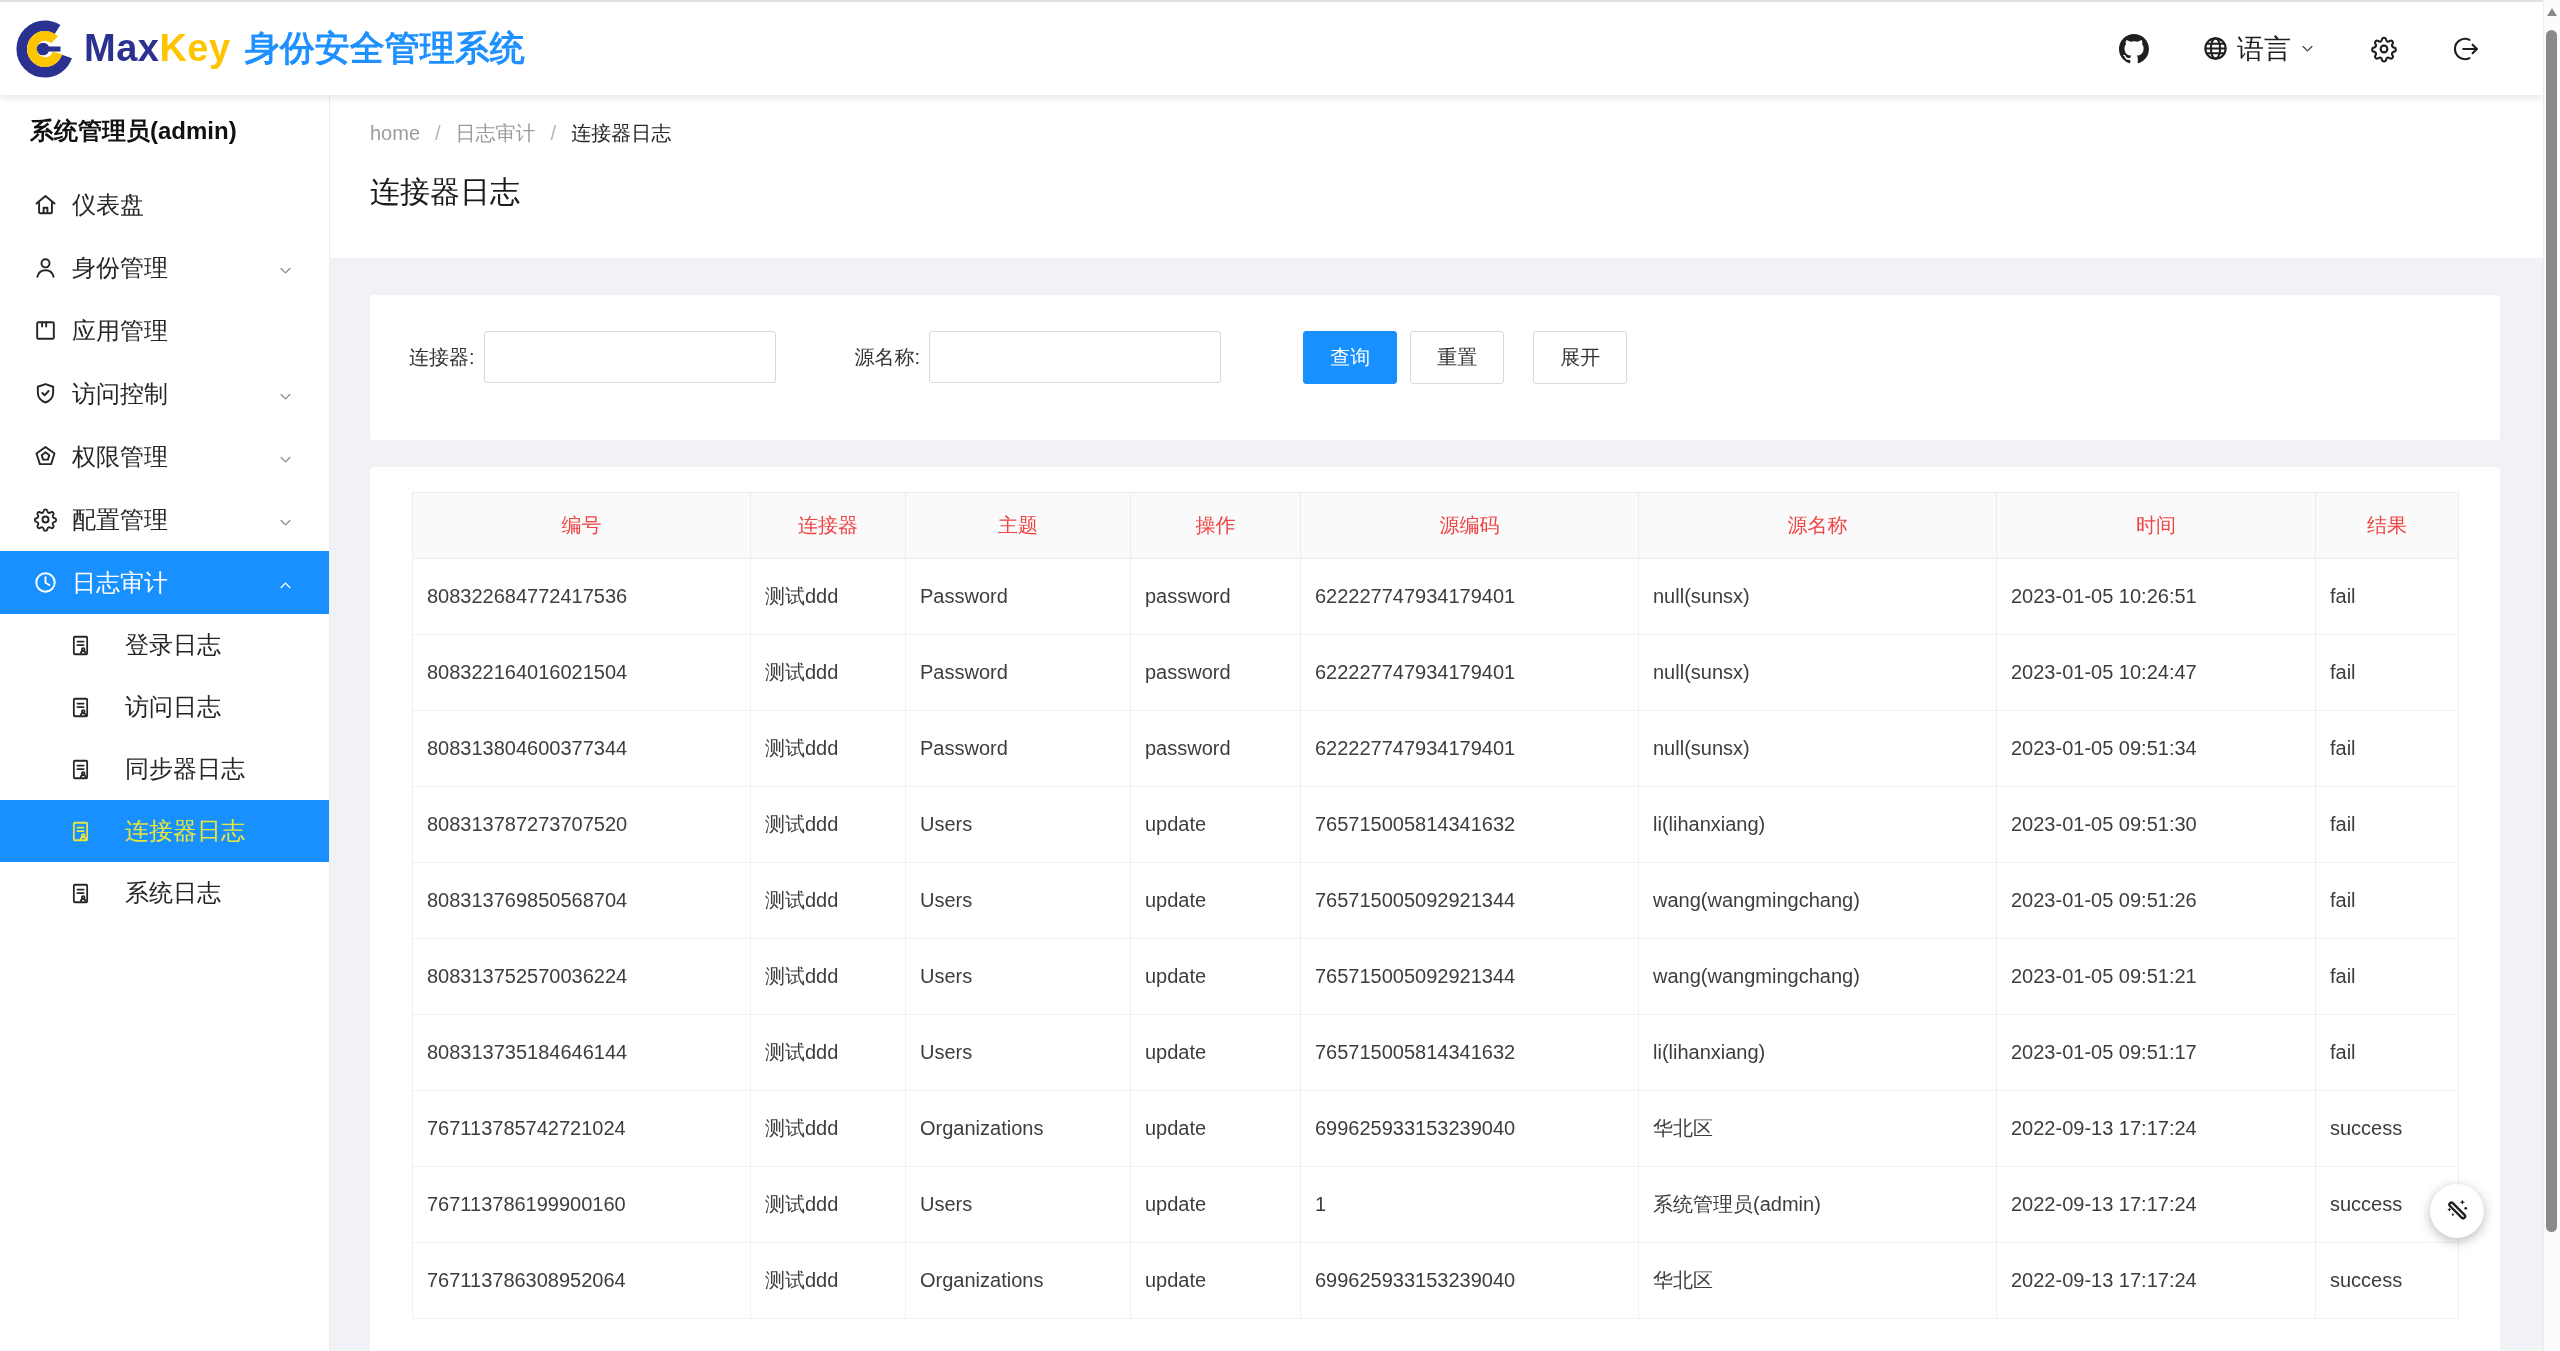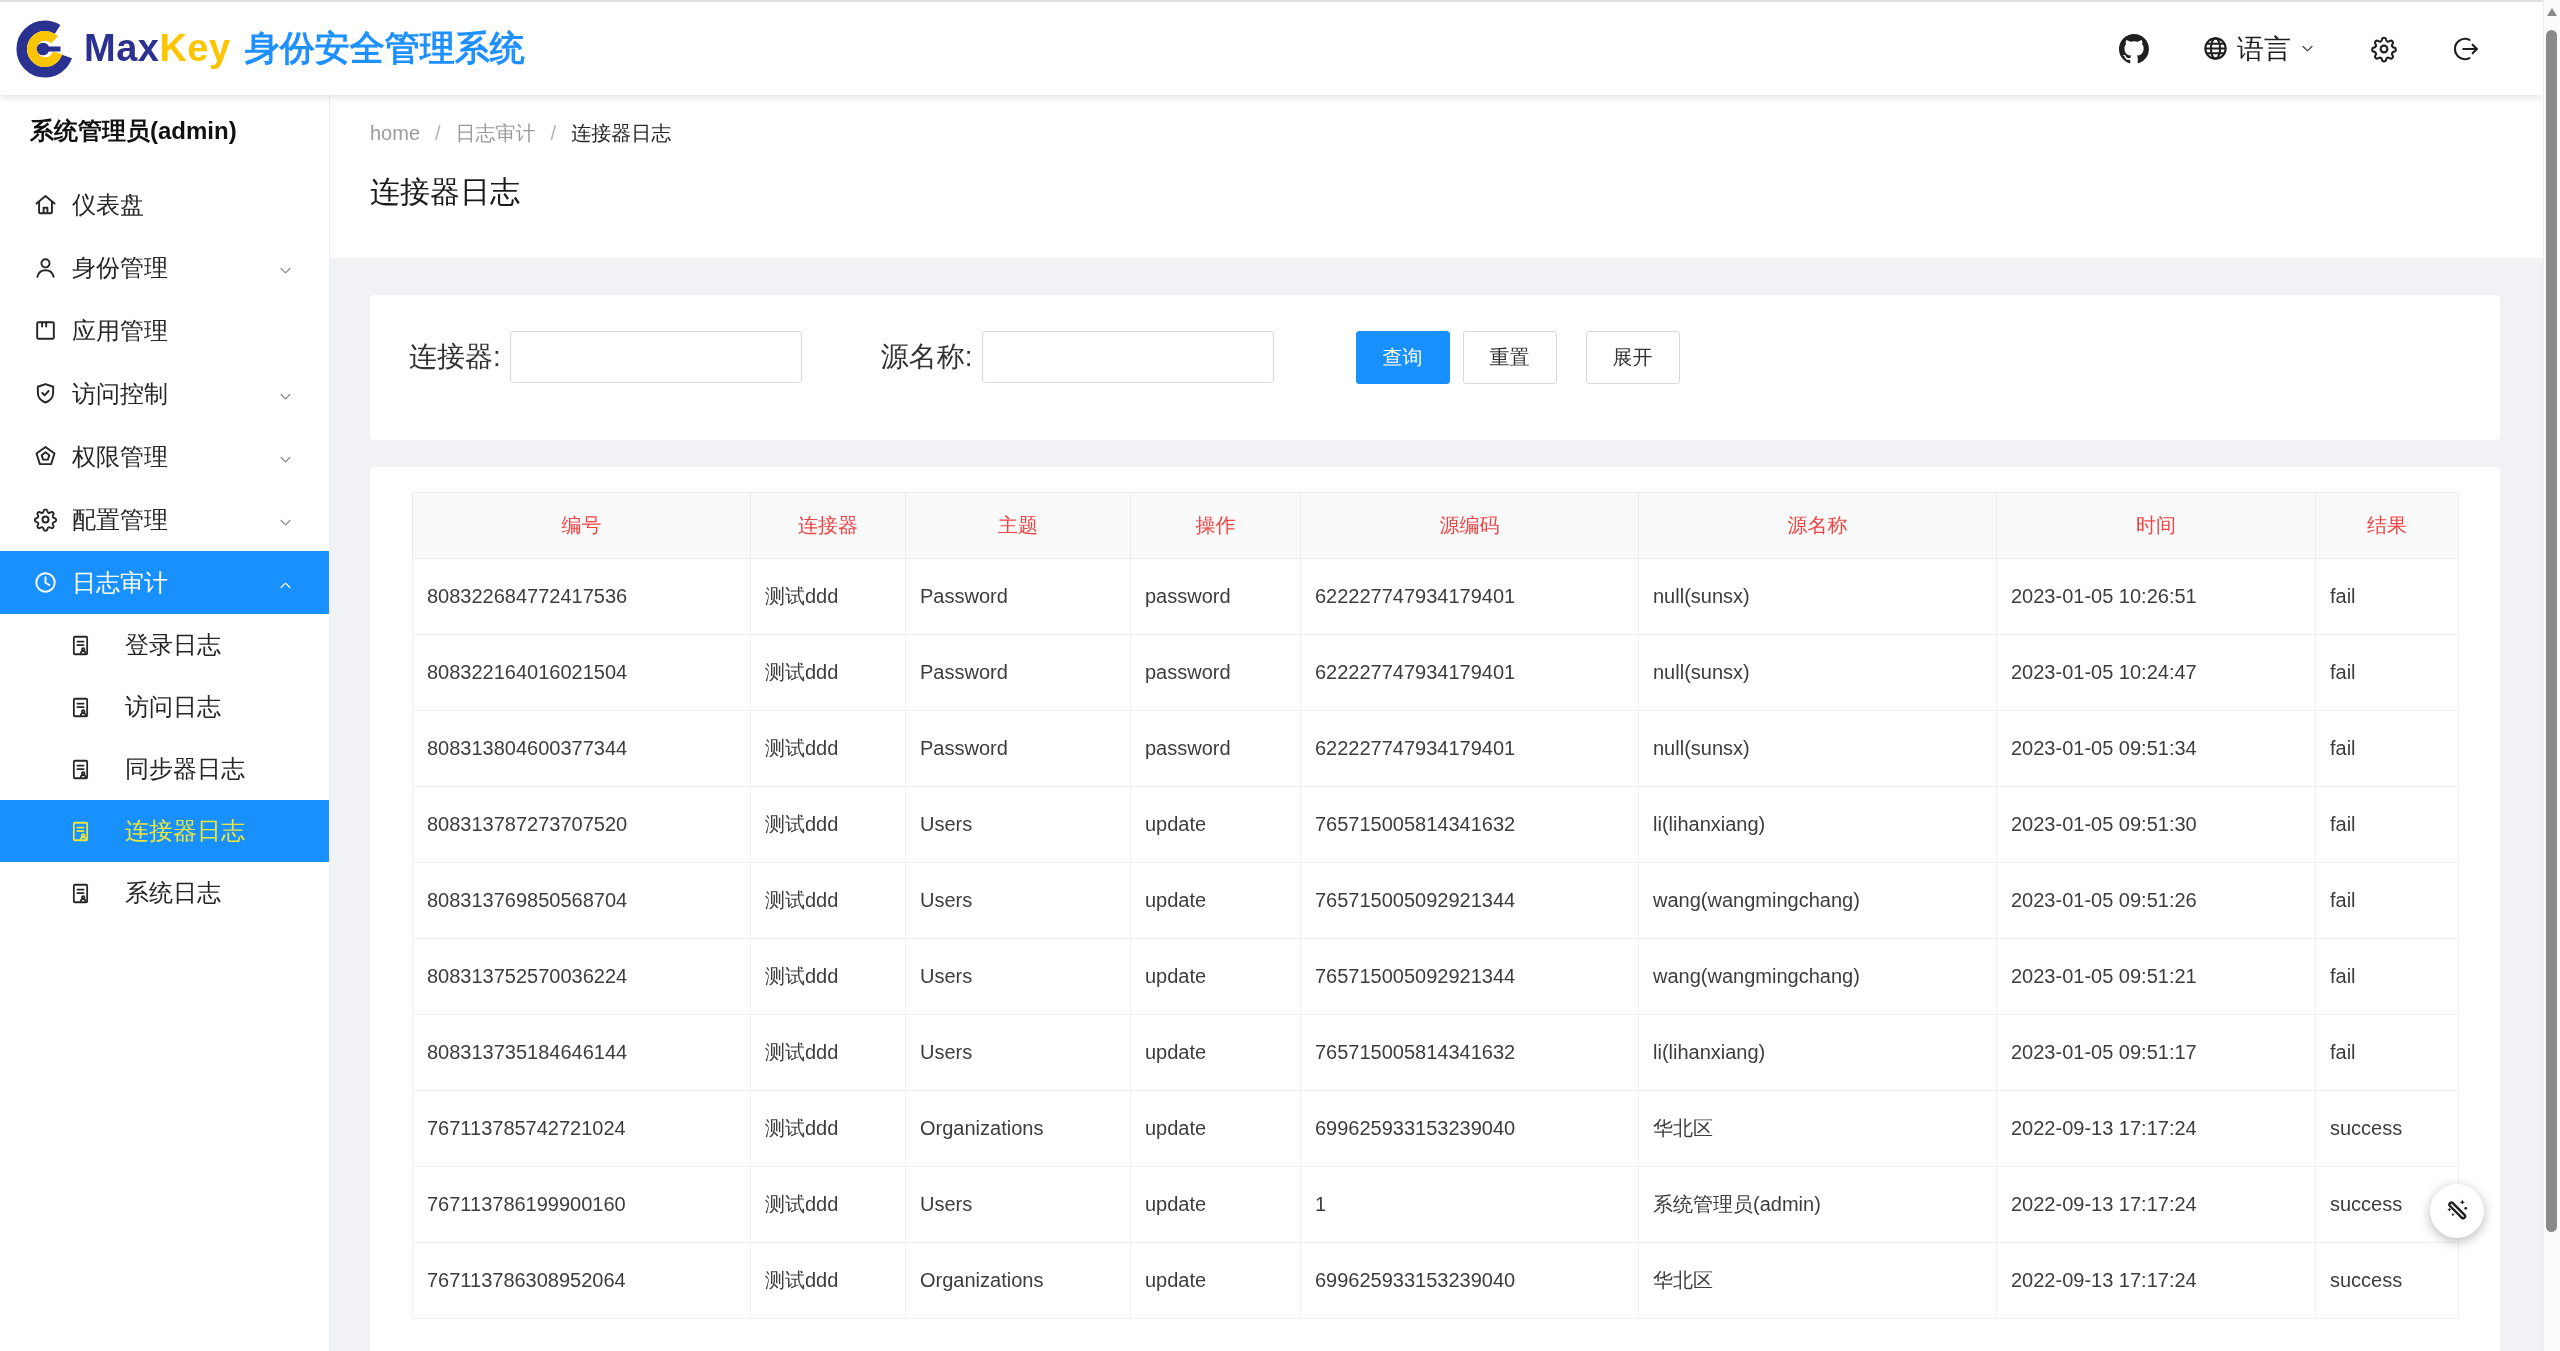--- a/index.html
+++ b/index.html
@@ -54,21 +54,21 @@
   .breadcrumb{display:flex;align-items:center;gap:15px;font-size:20px;color:#9b9b9b;}
   .breadcrumb .sep{color:#b5b5b5;}
   .breadcrumb .crumb{cursor:pointer;}
   .breadcrumb .current{color:#262626;cursor:default;}
   .page-title{margin-top:25px;font-size:30px;font-weight:500;color:#1a1a1a;}
 
   .filter-card{
     background:#fff;margin:37px 43px 0 40px;height:145px;box-sizing:border-box;
     display:flex;align-items:flex-start;padding-top:36px;border-radius:4px;
   }
-  .f-label{font-size:28px;color:#333;line-height:52px;}
+  .f-label{font-size:20px;color:#333;line-height:52px;}
   .f-label.first{margin-left:39px;}
   .f-label.second{margin-left:79px;}
   .f-input{
     margin-left:9px;width:292px;height:52px;box-sizing:border-box;border:1px solid #d9d9d9;
     border-radius:3px;font-size:20px;padding:0 12px;color:#333;background:#fff;outline:none;
     font-family:inherit;
   }
   .btn{
     height:53px;box-sizing:border-box;font-size:20px;border-radius:3px;border:1px solid #d9d9d9;
     background:#fff;color:#333;padding:0 26px;cursor:pointer;font-family:Liberation Sans, sans-serif;

